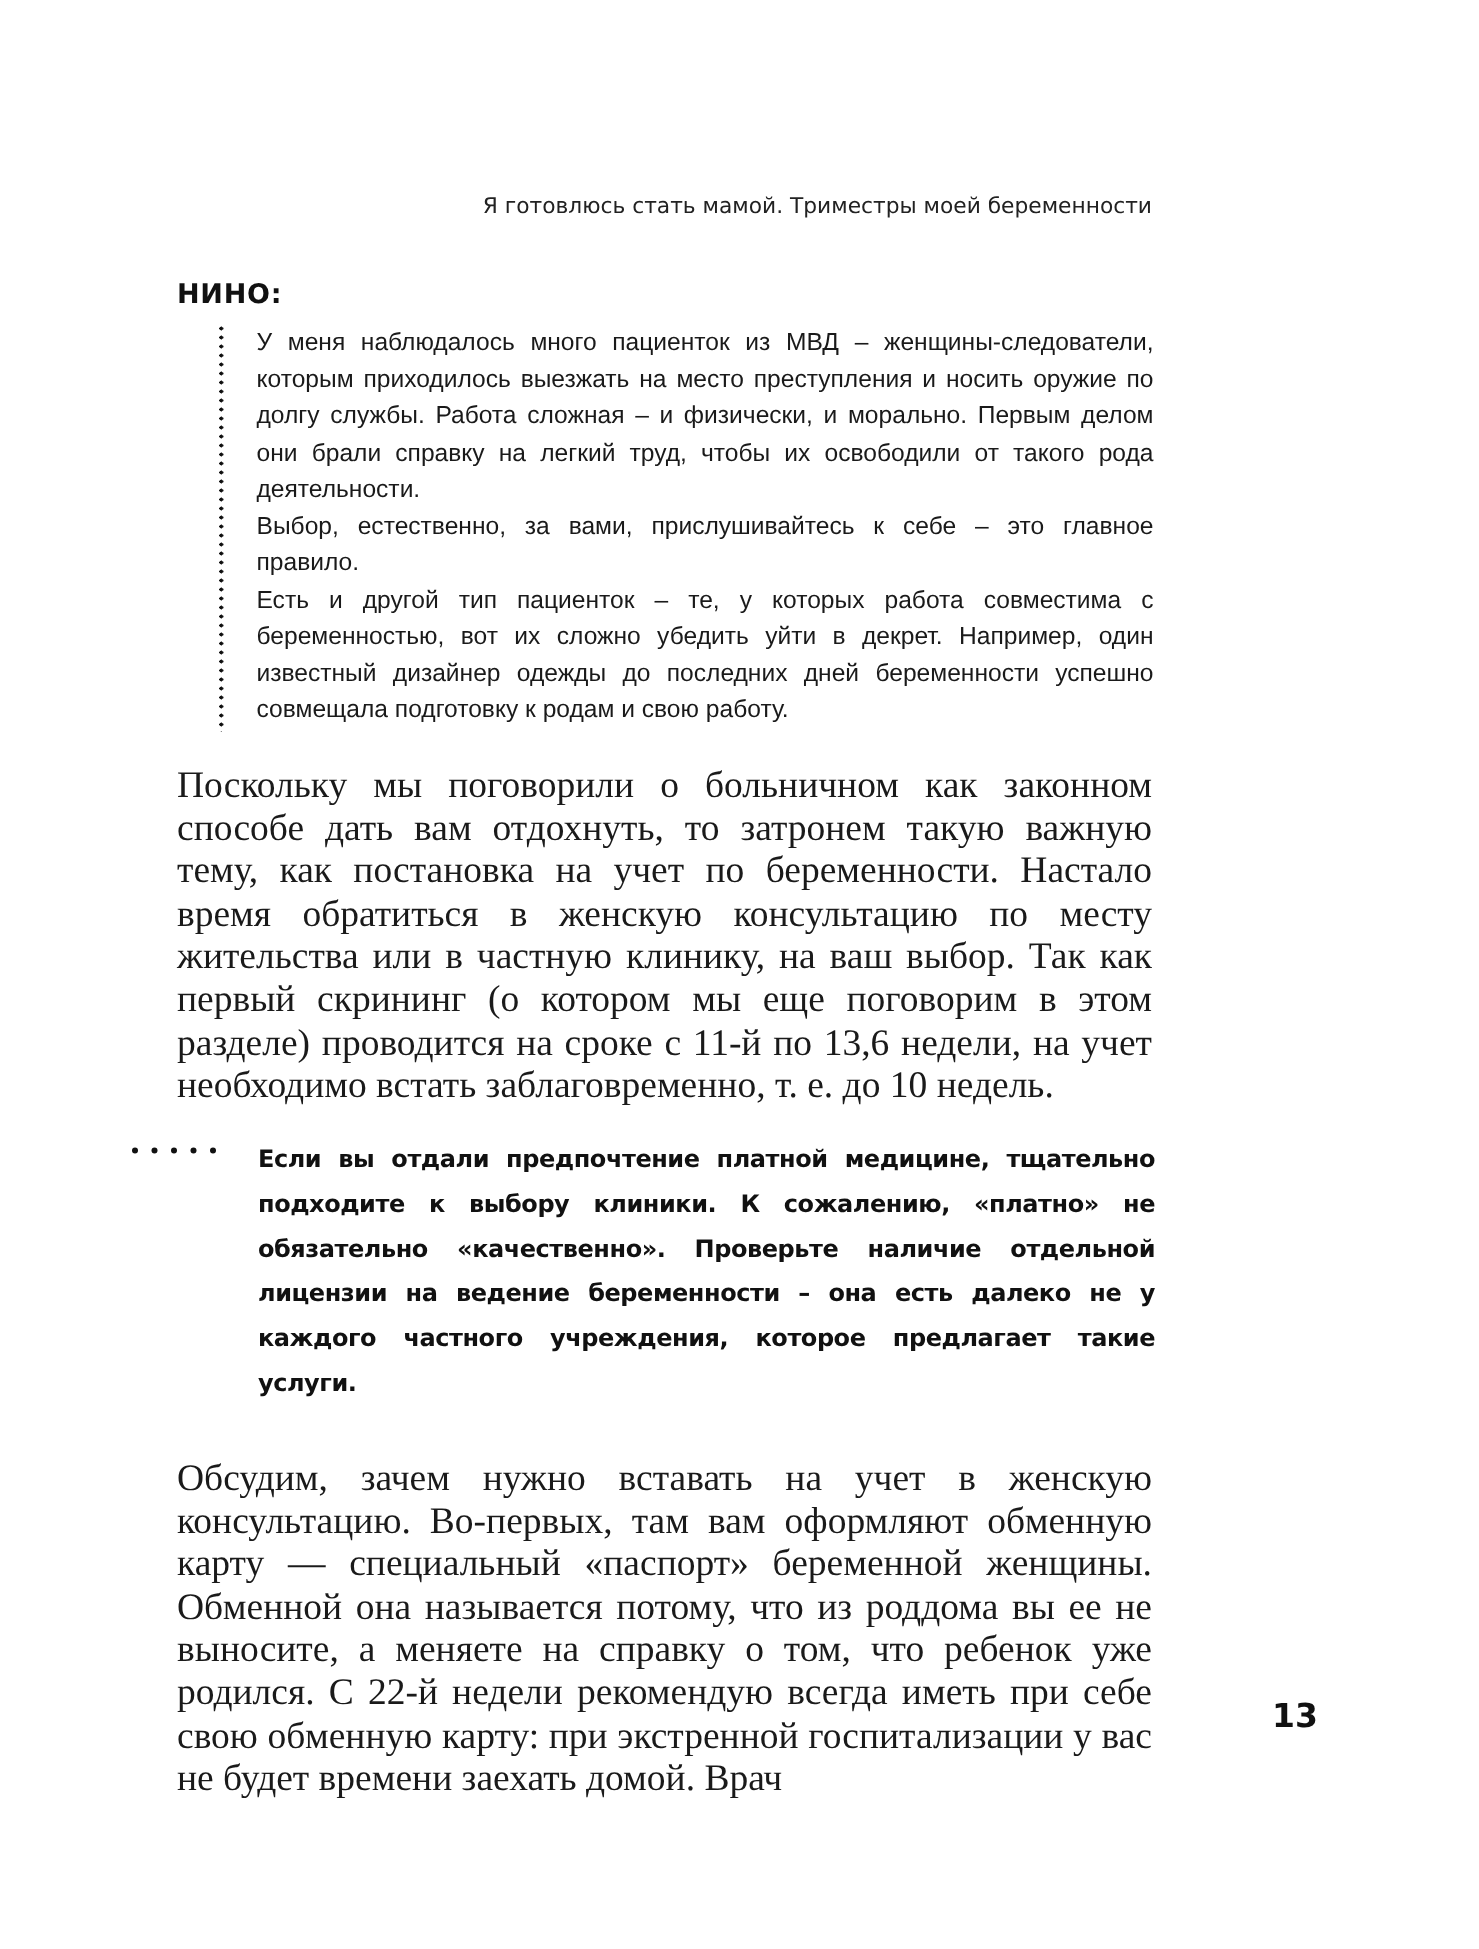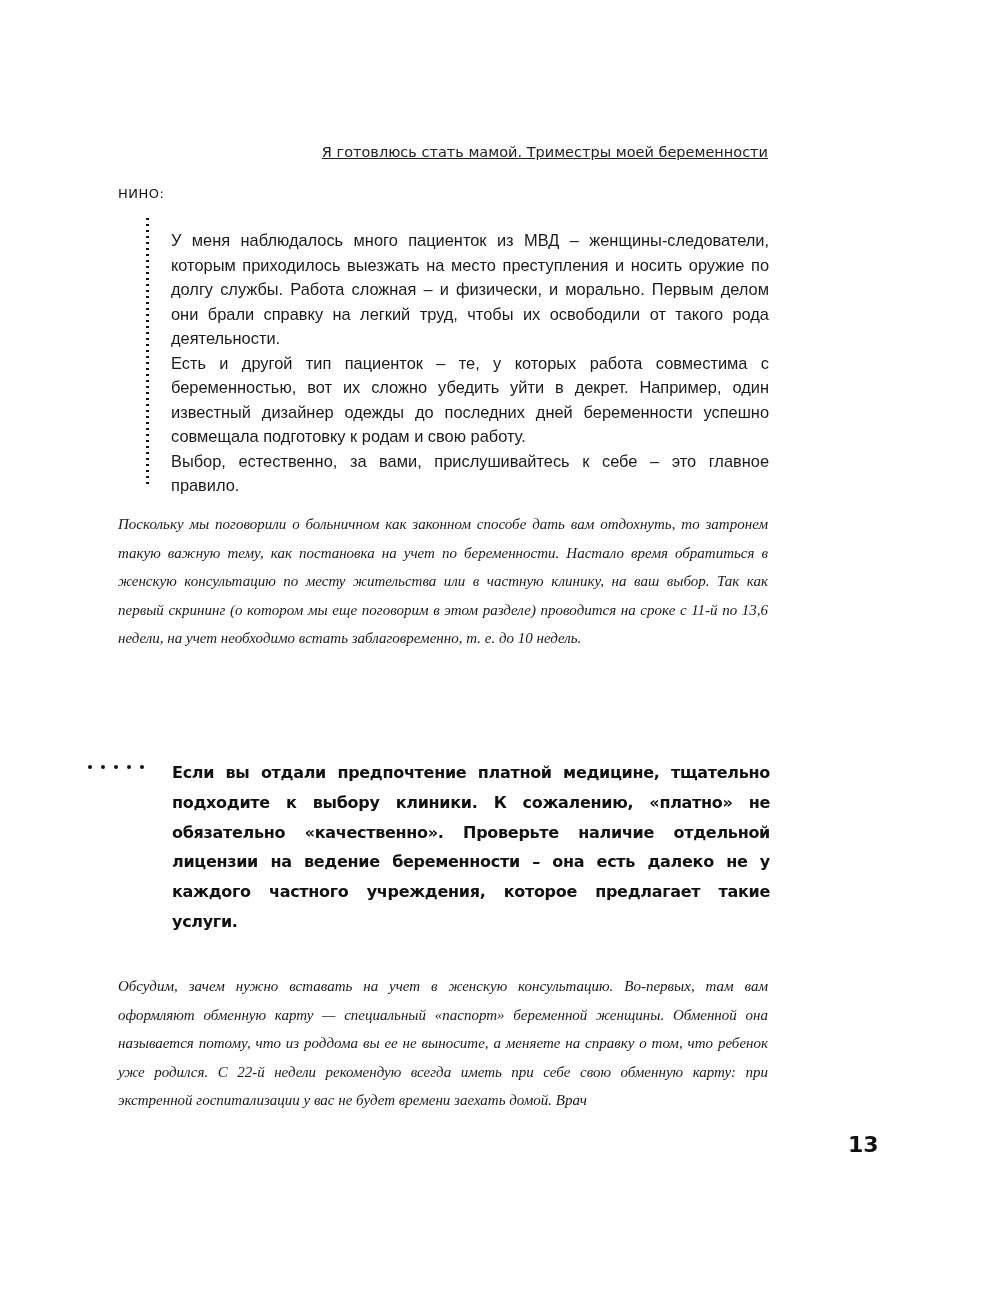--- a/index.html
+++ b/index.html
@@ -9,36 +9,35 @@
     }
     body {
       width: 986px;
       height: 1299px;
       position: relative;
       overflow: hidden;
       color: #1a1a1a;
     }
     .running-header {
       position: absolute;
-      top: 144px;
+      top: 130px;
       right: 218px;
       font-family: "DejaVu Sans", sans-serif;
       font-size: 14.5px;
       color: #222;
       letter-spacing: 0;
       white-space: nowrap;
-      text-decoration: underline;
     }
     .speaker {
       position: absolute;
       top: 186px;
       left: 118px;
       font-family: "DejaVu Sans", sans-serif;
-      font-weight: normal;
-      font-size: 13px;
+      font-weight: bold;
+      font-size: 18px;
       color: #111;
       letter-spacing: 0.5px;
     }
     .quote-block {
       position: absolute;
       top: 216px;
       left: 146px;
       width: 626px;
       height: 272px;
     }
@@ -48,44 +47,43 @@
       top: 0;
       width: 3px;
       height: 272px;
       background-image: radial-gradient(circle, #111 1.3px, transparent 1.4px);
       background-size: 3px 6px;
       background-repeat: repeat-y;
     }
     .quote-text {
       position: absolute;
       left: 25px;
-      top: 12px;
+      top: 0;
       width: 598px;
       font-family: "Liberation Sans", sans-serif;
       font-size: 16.4px;
       line-height: 24.5px;
       color: #1a1a1a;
     }
     .quote-text p {
       margin: 0;
       text-align: justify;
       text-align-last: left;
     }
     .body-para {
       position: absolute;
       left: 118px;
       width: 650px;
       font-family: "Liberation Serif", serif;
-      font-size: 15px;
+      font-size: 25px;
       line-height: 28.6px;
       color: #1a1a1a;
       text-align: justify;
       text-align-last: left;
       margin: 0;
-      font-style: italic;
     }
     .para-1 { top: 510px; }
     .para-2 { top: 972px; }
     .callout-dots {
       position: absolute;
       left: 88px;
       top: 765px;
       display: flex;
       gap: 9px;
     }
@@ -125,22 +123,22 @@
 <body>
 
 <div class="running-header">Я готовлюсь стать мамой. Триместры моей беременности</div>
 
 <div class="speaker">НИНО:</div>
 
 <div class="quote-block">
   <div class="quote-rule"></div>
   <div class="quote-text">
     <p>У меня наблюдалось много пациенток из МВД – женщины-следователи, которым приходилось выезжать на место преступления и носить оружие по долгу службы. Работа сложная – и физически, и морально. Первым делом они брали справку на легкий труд, чтобы их освободили от такого рода деятельности.</p>
+    <p>Выбор, естественно, за вами, прислушивайтесь к себе – это главное правило.</p>
     <p>Есть и другой тип пациенток – те, у которых работа совместима с беременностью, вот их сложно убедить уйти в декрет. Например, один известный дизайнер одежды до последних дней беременности успешно совмещала подготовку к родам и свою работу.</p>
-    <p>Выбор, естественно, за вами, прислушивайтесь к себе – это главное правило.</p>
   </div>
 </div>
 
 <p class="body-para para-1">Поскольку мы поговорили о больничном как законном способе дать вам отдохнуть, то затронем такую важную тему, как постановка на учет по беременности. Настало время обратиться в женскую консультацию по месту жительства или в частную клинику, на ваш выбор. Так как первый скрининг (о котором мы еще поговорим в этом разделе) проводится на сроке с 11-й по 13,6 недели, на учет необходимо встать заблаговременно, т. е. до 10 недель.</p>
 
 <div class="callout-dots">
   <span></span>
     <span></span>
     <span></span>
     <span></span>

